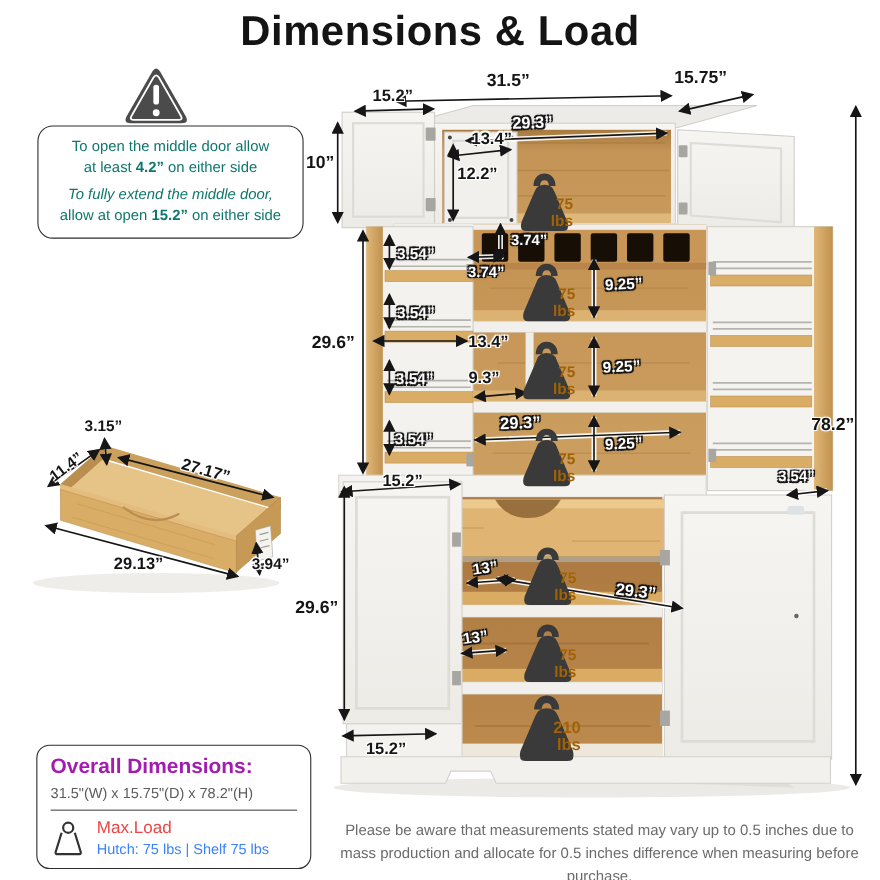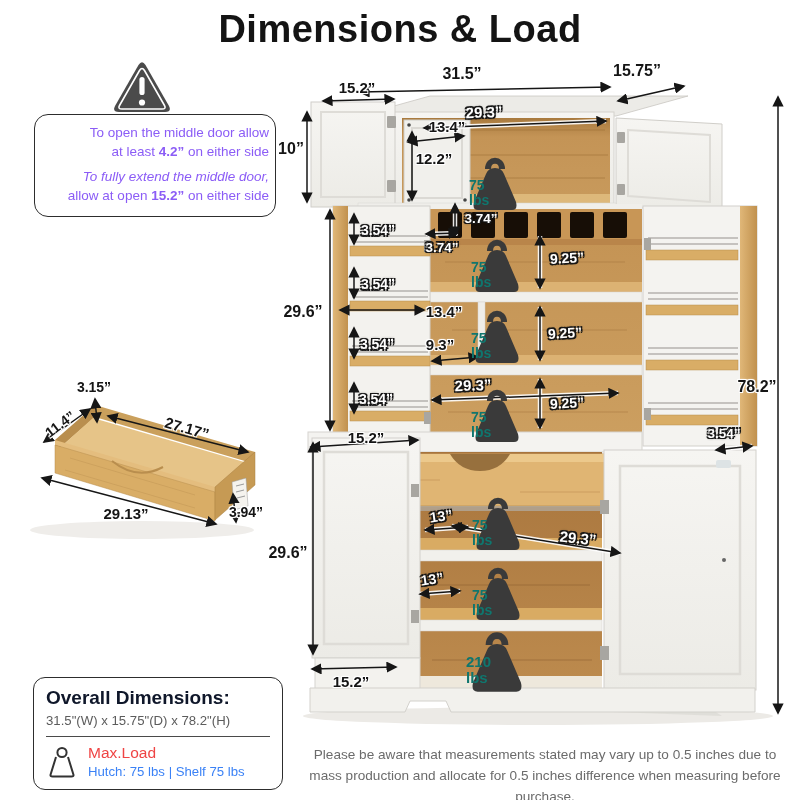--- a/index.html
+++ b/index.html
@@ -24,39 +24,39 @@
   }
   .dimw{
     color:#ffffff;
     text-shadow:-1.5px -1.5px 0 #161616,1.5px -1.5px 0 #161616,-1.5px 1.5px 0 #161616,1.5px 1.5px 0 #161616,0 0 3px #161616;
   }
   
   #warn-tri{position:absolute;left:112px;top:60px;z-index:20;}
   #warn-box{
     position:absolute;left:34px;top:114px;width:228px;z-index:20;
     border:1.6px solid #2d2d2d;border-radius:14px;background:#fff;
-    padding:9px 6px 10px 6px;text-align:right;
-    font-size:13.5px;color:#8b5cf6;line-height:1.38;
+    padding:9px 6px 10px 6px;text-align:center;
+    font-size:13.5px;color:#0f766e;line-height:1.38;
   }
   #warn-box .mt{margin-top:7px;font-style:italic;}
   #warn-box b{font-weight:700;}
   
   .wt{position:absolute;z-index:25;}
   .wt .wt-txt{
-    position:absolute;left:0;right:0;top:24px;text-align:left;
-    color:#0f766e;font-weight:700;font-size:14px;line-height:1.08;
+    position:absolute;left:0;right:0;top:24px;text-align:right;
+    color:#a16207;font-weight:700;font-size:14px;line-height:1.08;
   }
   .wt.big .wt-txt{top:26px;font-size:15px;}
   
   #overall-box{
     position:absolute;left:33px;top:677px;width:224px;z-index:20;
     border:1.6px solid #2d2d2d;border-radius:12px;background:#fff;
     padding:9px 12px 10px 12px;
   }
-  .ov-head{font-size:19px;font-weight:700;color:#0f172a;}
+  .ov-head{font-size:19px;font-weight:700;color:#a21caf;}
   .ov-size{font-size:13.2px;color:#5c5c5c;margin-top:4px;}
   .ov-div{border-top:1.6px solid #4a4a4a;margin:8px 0 7px 0;}
   .ov-row{display:flex;align-items:center;gap:10px;}
   .ov-ml{font-size:15.5px;color:#ef4444;}
   .ov-mv{font-size:13.2px;color:#3b82f6;margin-top:2px;}
   #disclaimer{
     position:absolute;left:298px;top:744px;width:494px;z-index:20;
     text-align:center;font-size:13.6px;color:#6b6b6b;line-height:1.55;
   }
   svg{display:block;}

